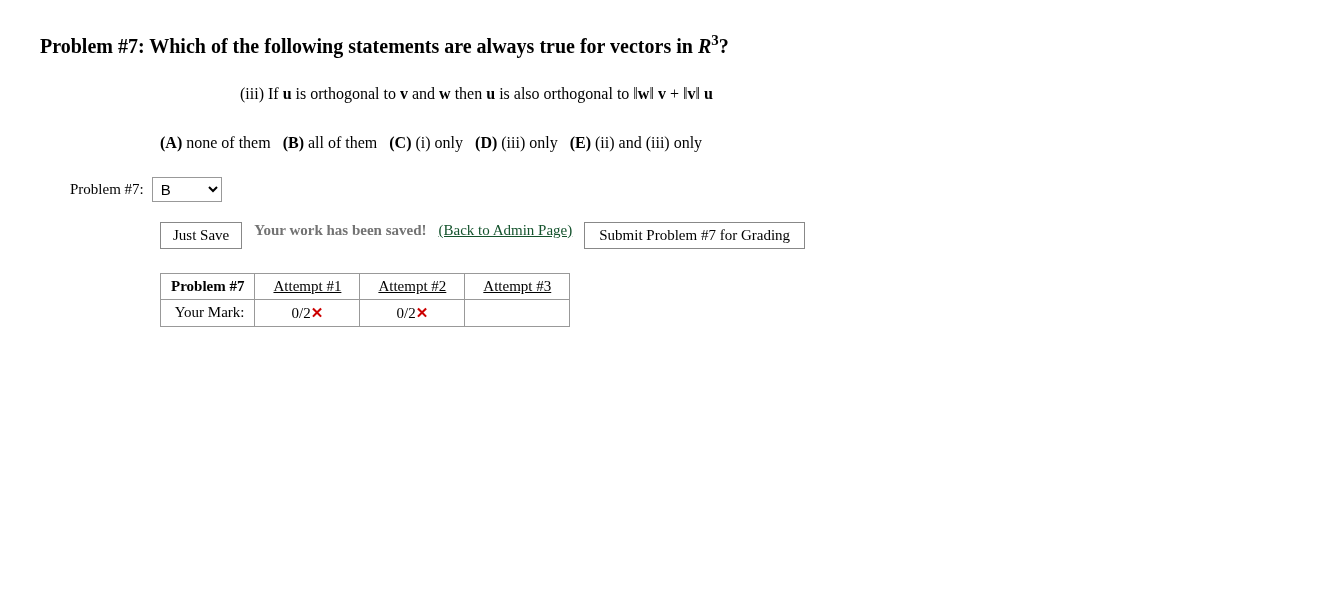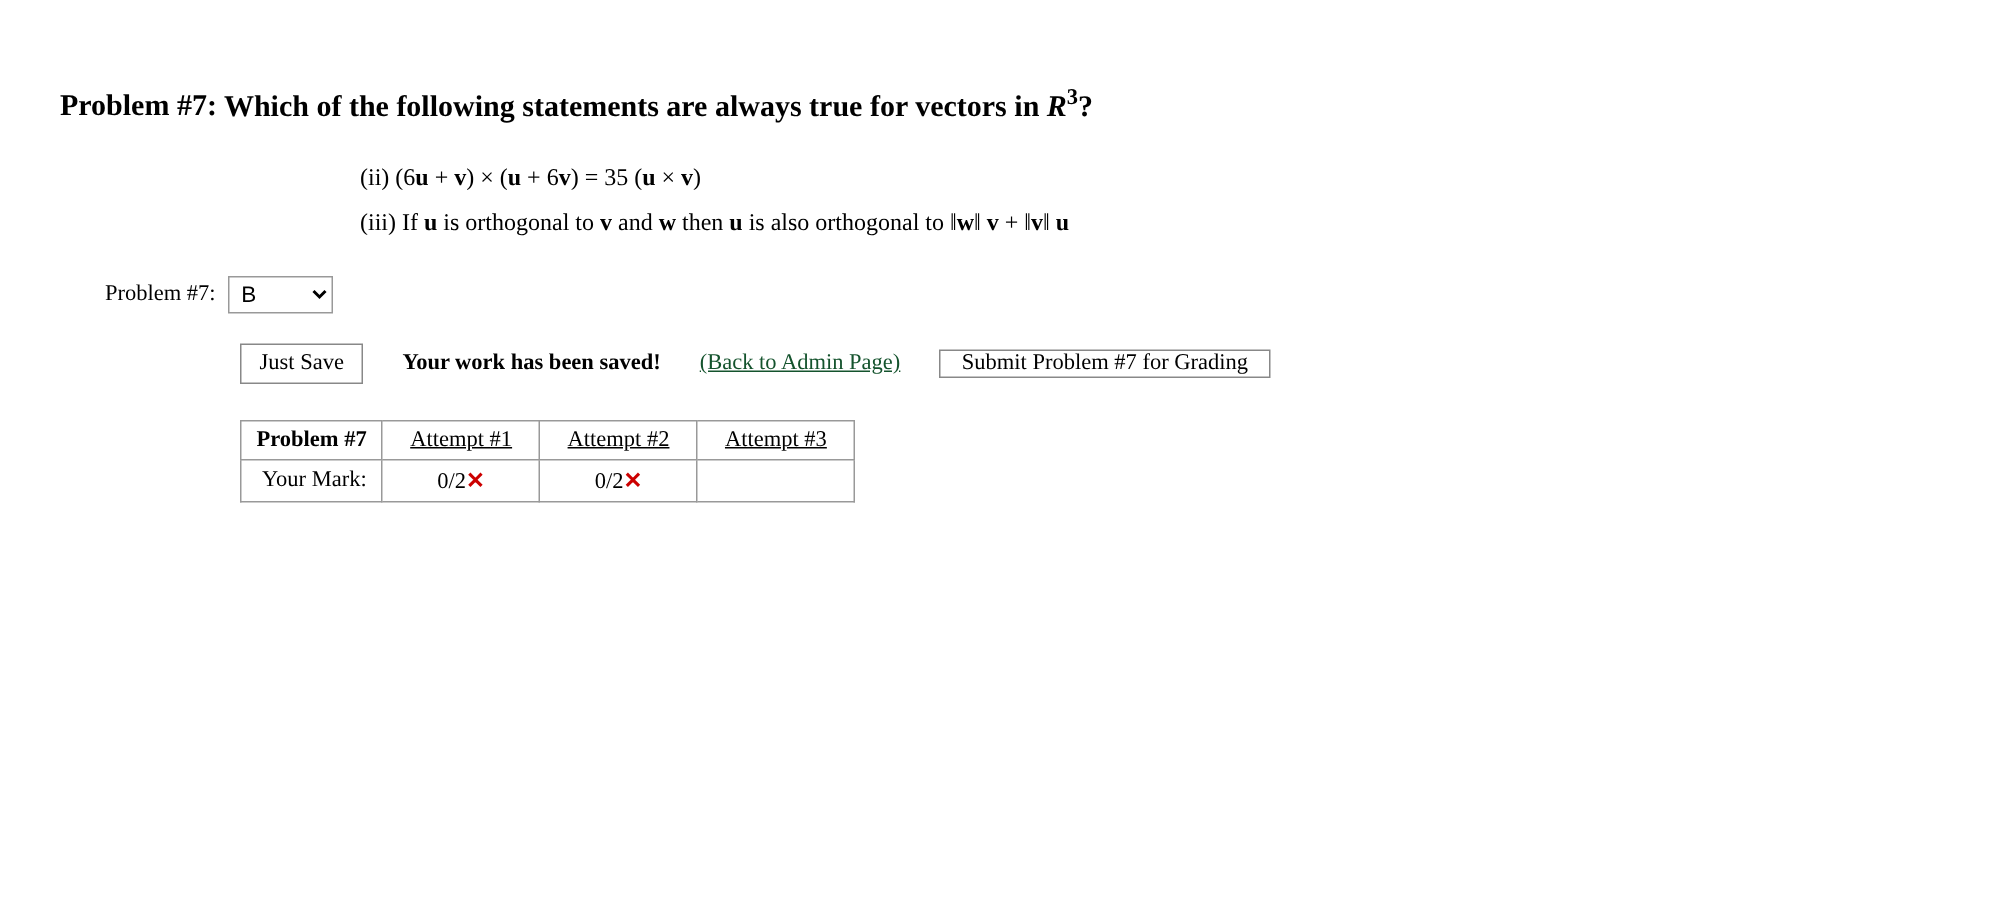--- a/index.html
+++ b/index.html
@@ -10,21 +10,20 @@
       color: #000;
       padding: 30px 40px;
       width: 1340px;
       min-height: 598px;
     }
     .problem-title {
       font-size: 20px;
       font-weight: bold;
       margin-bottom: 20px;
       line-height: 1.4;
-      margin-top: 25px;
     }
     .problem-title span.bold {
       font-weight: bold;
     }
     .statements {
       margin-left: 200px;
       margin-bottom: 20px;
       line-height: 1.8;
     }
     .statements p {
@@ -65,21 +64,21 @@
     }
     .btn-save {
       font-size: 15px;
       padding: 4px 12px;
       border: 1px solid #888;
       background: #fff;
       cursor: pointer;
       font-family: Georgia, serif;
     }
     .saved-msg {
-      color: #000000;
+      color: #737373;
       font-weight: bold;
       font-size: 15px;
     }
     .back-link {
       color: #14532d;
       font-size: 15px;
       text-decoration: underline;
       cursor: pointer;
     }
     .btn-submit {
@@ -121,48 +120,47 @@
     .attempts-table thead th:first-child {
       font-weight: bold;
       text-decoration: none;
     }
     .red-x {
       color: #cc0000;
       font-weight: bold;
     }
     .action-row-inner {
       display: flex;
-      align-items: center;
-      gap: 26px;
+      gap: 12px;
       flex-wrap: nowrap;
     }
     
     .bold { font-weight: bold; }
     sup { font-size: 0.75em; vertical-align: super; }
   </style>
 </head>
 <body>
 
 <div class="problem-title">
   <span class="bold">Problem #7:</span>
   <span>
     Which of the following statements are always true for vectors in <em>R</em><sup>3</sup>?
   </span>
 </div>
 
 <div class="statements">
   <p>
-    (ii) (6<strong>u</strong> + <strong>v</strong>) × (<strong>u</strong> + 6<strong>v</strong>) = 35 (<strong>u</strong> × <strong>v</strong>)
-  </p>
-  <p>
     (iii) If <strong>u</strong> is orthogonal to <strong>v</strong> and <strong>w</strong> then <strong>u</strong> is also orthogonal to ‖<strong>w</strong>‖ <strong>v</strong> + ‖<strong>v</strong>‖ <strong>u</strong>
   </p>
 </div>
 
 <div class="choices">
+  <p>
+    <strong>(A)</strong> none of them &nbsp;&nbsp;<strong>(B)</strong> all of them &nbsp;&nbsp;<strong>(C)</strong> (i) only &nbsp;&nbsp;<strong>(D)</strong> (iii) only &nbsp;&nbsp;<strong>(E)</strong> (ii) and (iii) only
+  </p>
 </div>
 
 <div class="answer-row">
   <span class="answer-label">Problem #7:</span>
   <select class="answer-select">
     <option value="A">A</option>
     <option value="B" selected="">B</option>
     <option value="C">C</option>
     <option value="D">D</option>
     <option value="E">E</option>

